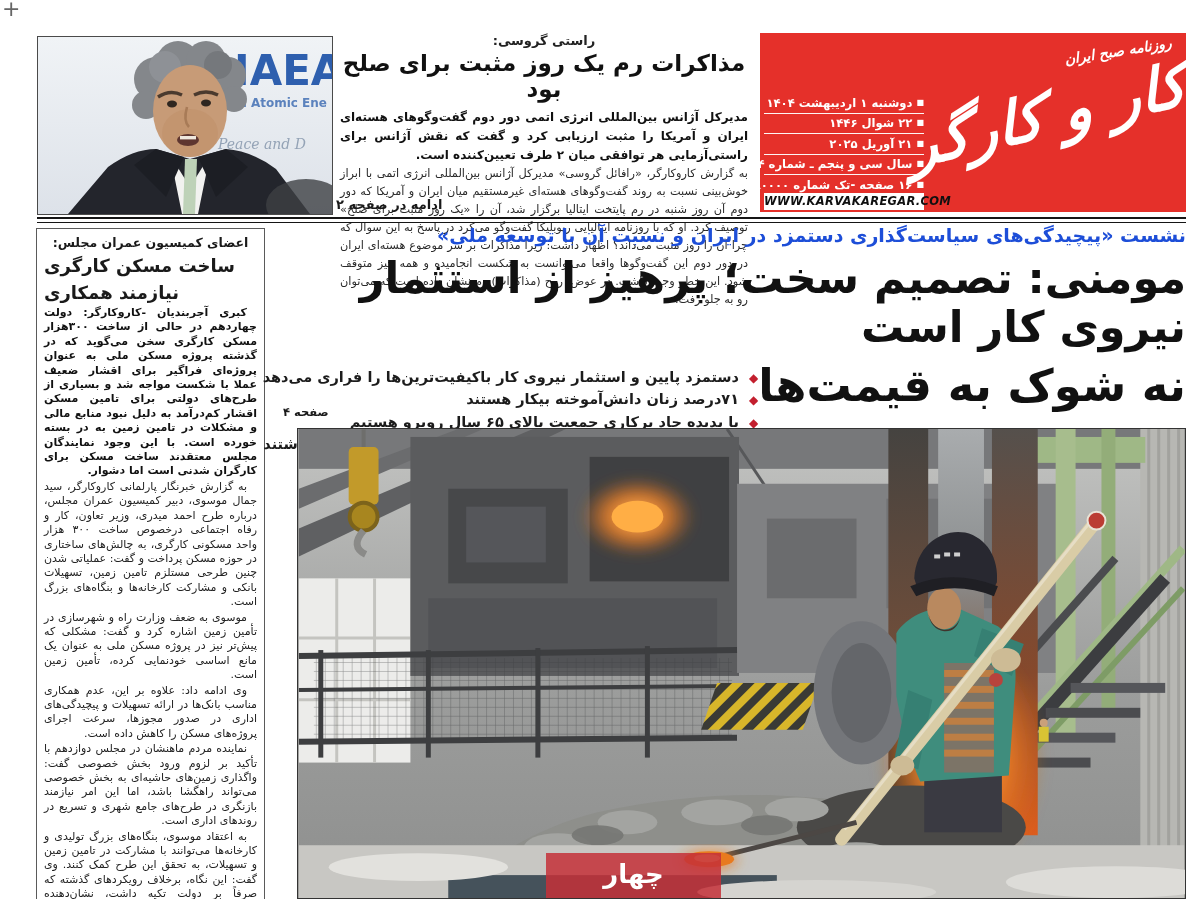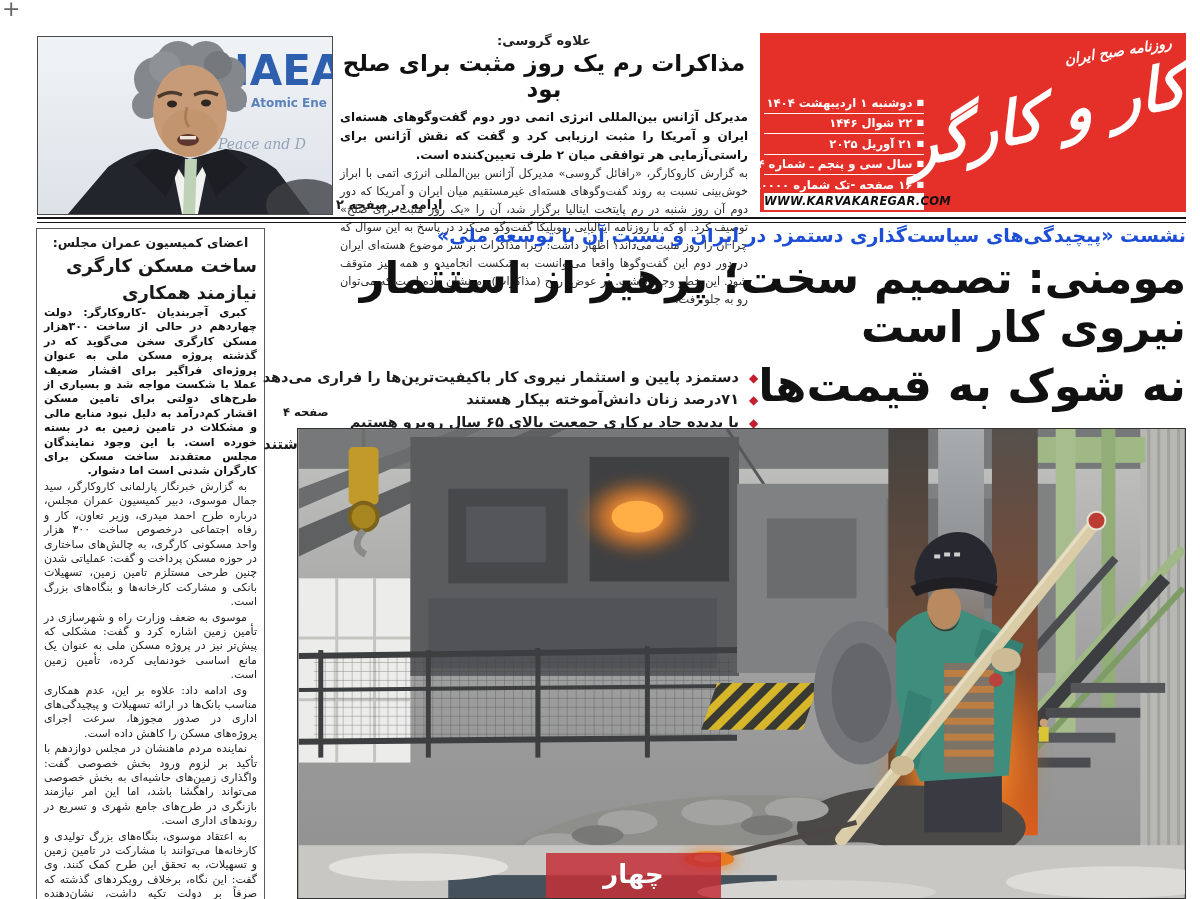--- a/index.html
+++ b/index.html
@@ -35,21 +35,21 @@
   .mh-site{position:absolute;left:4px;top:160px;width:160px;background:#fff;color:#101010;
            text-align:center;font-weight:bold;font-size:11.5px;height:17px;line-height:17px;letter-spacing:.3px;font-style:italic;}
 
   
   .top-rule{left:37px;top:217px;width:1149px;height:3px;border-top:2px solid #151515;border-bottom:1px solid #151515;}
 
   
   .housing-col{left:36px;top:228px;width:229px;height:671px;border:1px solid #5a5a5a;border-bottom:none;
                direction:rtl;padding:4px 7px 0 7px;box-sizing:border-box;overflow:hidden;}
   .h-kicker{text-align:center;font-size:12.5px;font-weight:bold;margin-top:2px;}
-  .h-headline{text-align:right;font-size:18px;font-weight:bold;line-height:27px;margin-top:2px;}
+  .h-headline{text-align:left;font-size:18px;font-weight:bold;line-height:27px;margin-top:2px;}
   .h-par{font-size:11px;line-height:14.4px;text-align:justify;margin:0 0 1px 0;text-indent:10px;color:#222;}
   .h-par.lead{font-weight:bold;color:#111;}
 
   
   .main-story{left:280px;top:224px;width:906px;direction:rtl;text-align:right;}
   .m-kicker{font-size:19px;font-weight:bold;color:#1d4ed8;letter-spacing:-0.3px;}
   .m-h1{font-size:43px;font-weight:bold;color:#111;letter-spacing:-1.5px;line-height:1.15;margin-top:8px;}
   .m-row{display:flex;margin-top:8px;}
   .m-h2{font-size:45px;font-weight:bold;color:#111;letter-spacing:-1.5px;line-height:1.1;flex:none;}
   .m-bullets{flex:1;padding-top:6px;padding-left:120px;}
@@ -108,21 +108,21 @@
       <path d="M30,177 L70,130 Q95,112 118,112 L152,122 L188,112 Q214,114 238,132 L272,177 Z" fill="#23252c"></path>
       <path d="M132,118 L152,150 L172,118 L160,177 L144,177 Z" fill="#f2f2f0"></path>
       <path d="M147,122 L159,122 L157,177 L145,177 Z" fill="#bed2b8"></path>
       <path d="M118,112 L146,120 L128,160 L96,128 Z" fill="#1c1e24"></path>
       <path d="M188,112 L160,120 L178,160 L210,130 Z" fill="#1c1e24"></path>
       <ellipse cx="268" cy="168" rx="40" ry="26" fill="#3d4043" opacity=".8"></ellipse>
     </svg>
   </div>
 
   <div class="abs grossi-article" lang="fa">
-    <div class="g-kicker">علاوه گروسی:</div>
+    <div class="g-kicker">راستی گروسی:</div>
     <div class="g-headline">مذاکرات رم یک روز مثبت برای صلح بود</div>
     <div class="g-lead">مدیرکل آژانس بین‌المللی انرژی اتمی دور دوم گفت‌وگوهای هسته‌ای ایران و آمریکا را مثبت ارزیابی کرد و گفت که نقش آژانس برای راستی‌آزمایی هر توافقی میان ۲ طرف تعیین‌کننده است.</div>
     <div class="g-body">به گزارش کاروکارگر، «رافائل گروسی» مدیرکل آژانس بین‌المللی انرژی اتمی با ابراز خوش‌بینی نسبت به روند گفت‌وگوهای هسته‌ای غیرمستقیم میان ایران و آمریکا که دور دوم آن روز شنبه در رم پایتخت ایتالیا برگزار شد، آن را «یک روز مثبت برای صلح» توصیف کرد. او که با روزنامه ایتالیایی رپوبلیکا گفت‌وگو می‌کرد در پاسخ به این سوال که چرا آن را روز مثبت می‌داند؟ اظهار داشت: زیرا مذاکرات بر سر موضوع هسته‌ای ایران در دور دوم این گفت‌وگوها واقعا می‌توانست به شکست انجامیده و همه چیز متوقف شود. این خطر وجود داشت. در عوض، روح (مذاکرات) رم نشان داده است که می‌توان رو به جلو رفت.</div>
   </div>
   <div class="abs g-cont" lang="fa">ادامه در صفحه ۲</div>
 
   <div class="abs masthead">
     <div class="mh-tagline" lang="fa">روزنامه صبح ایران</div>
     <div class="mh-title" lang="fa">کار و کارگر</div>
     <div class="mh-dates">

